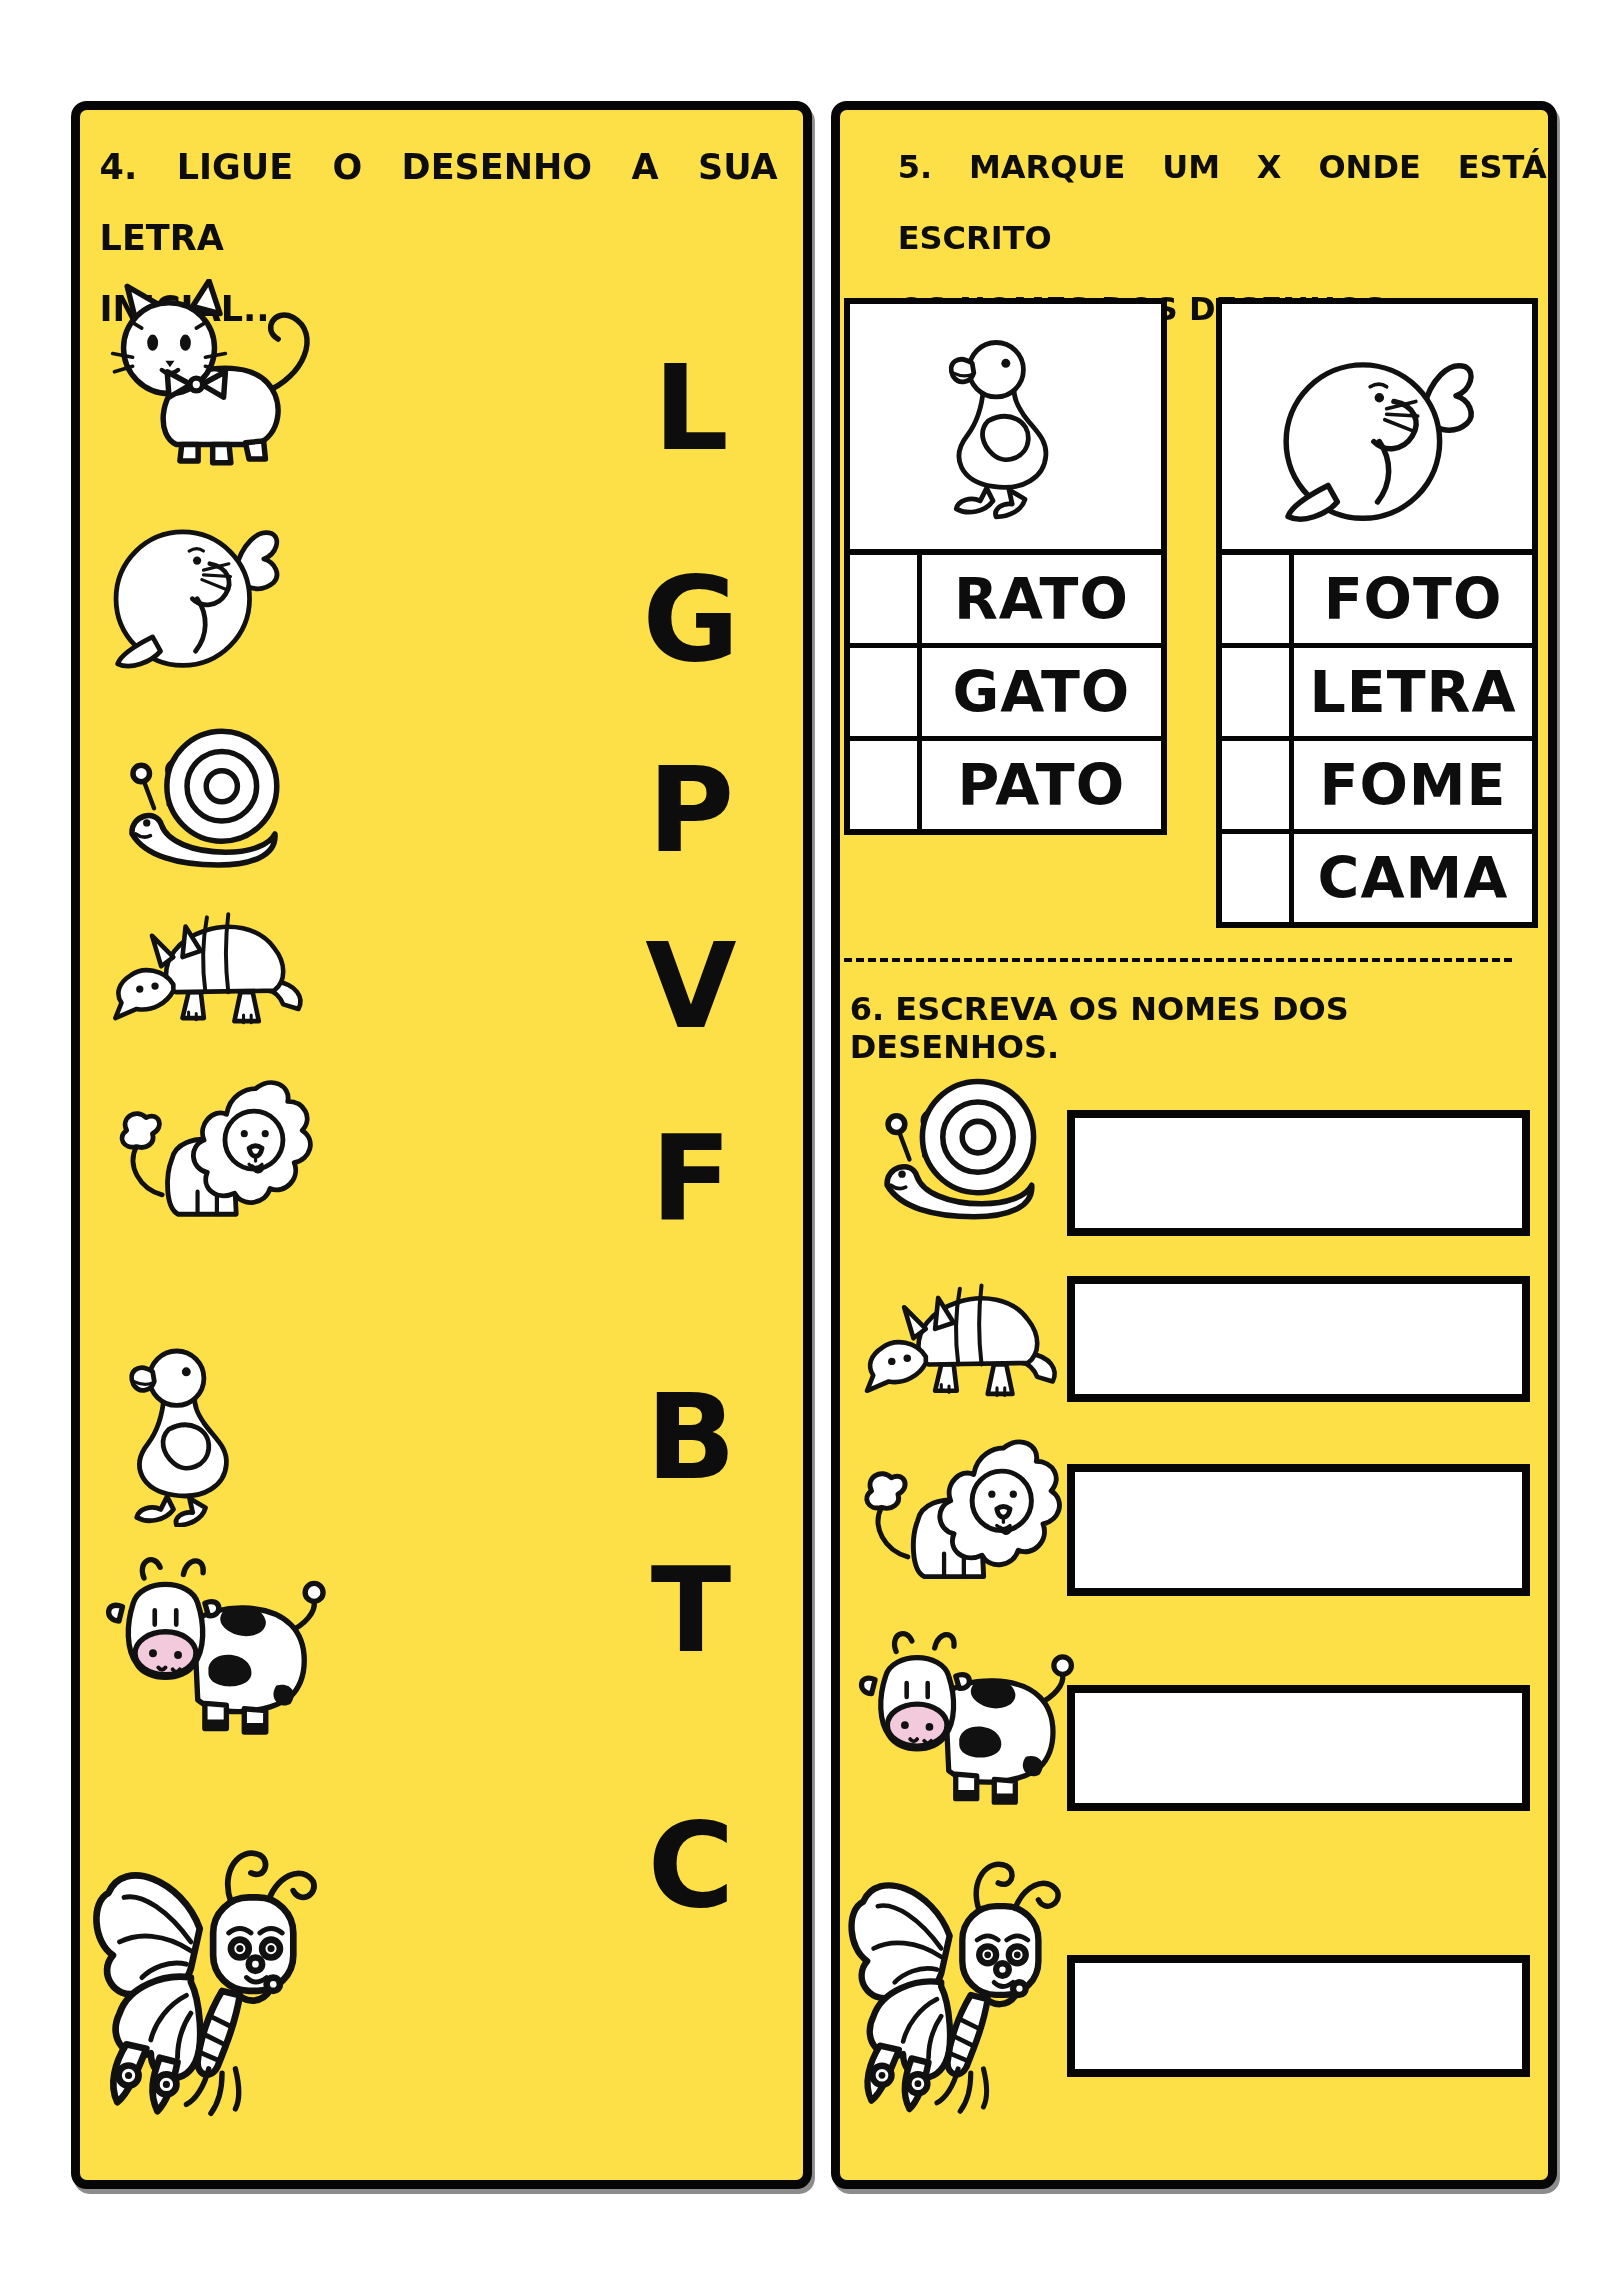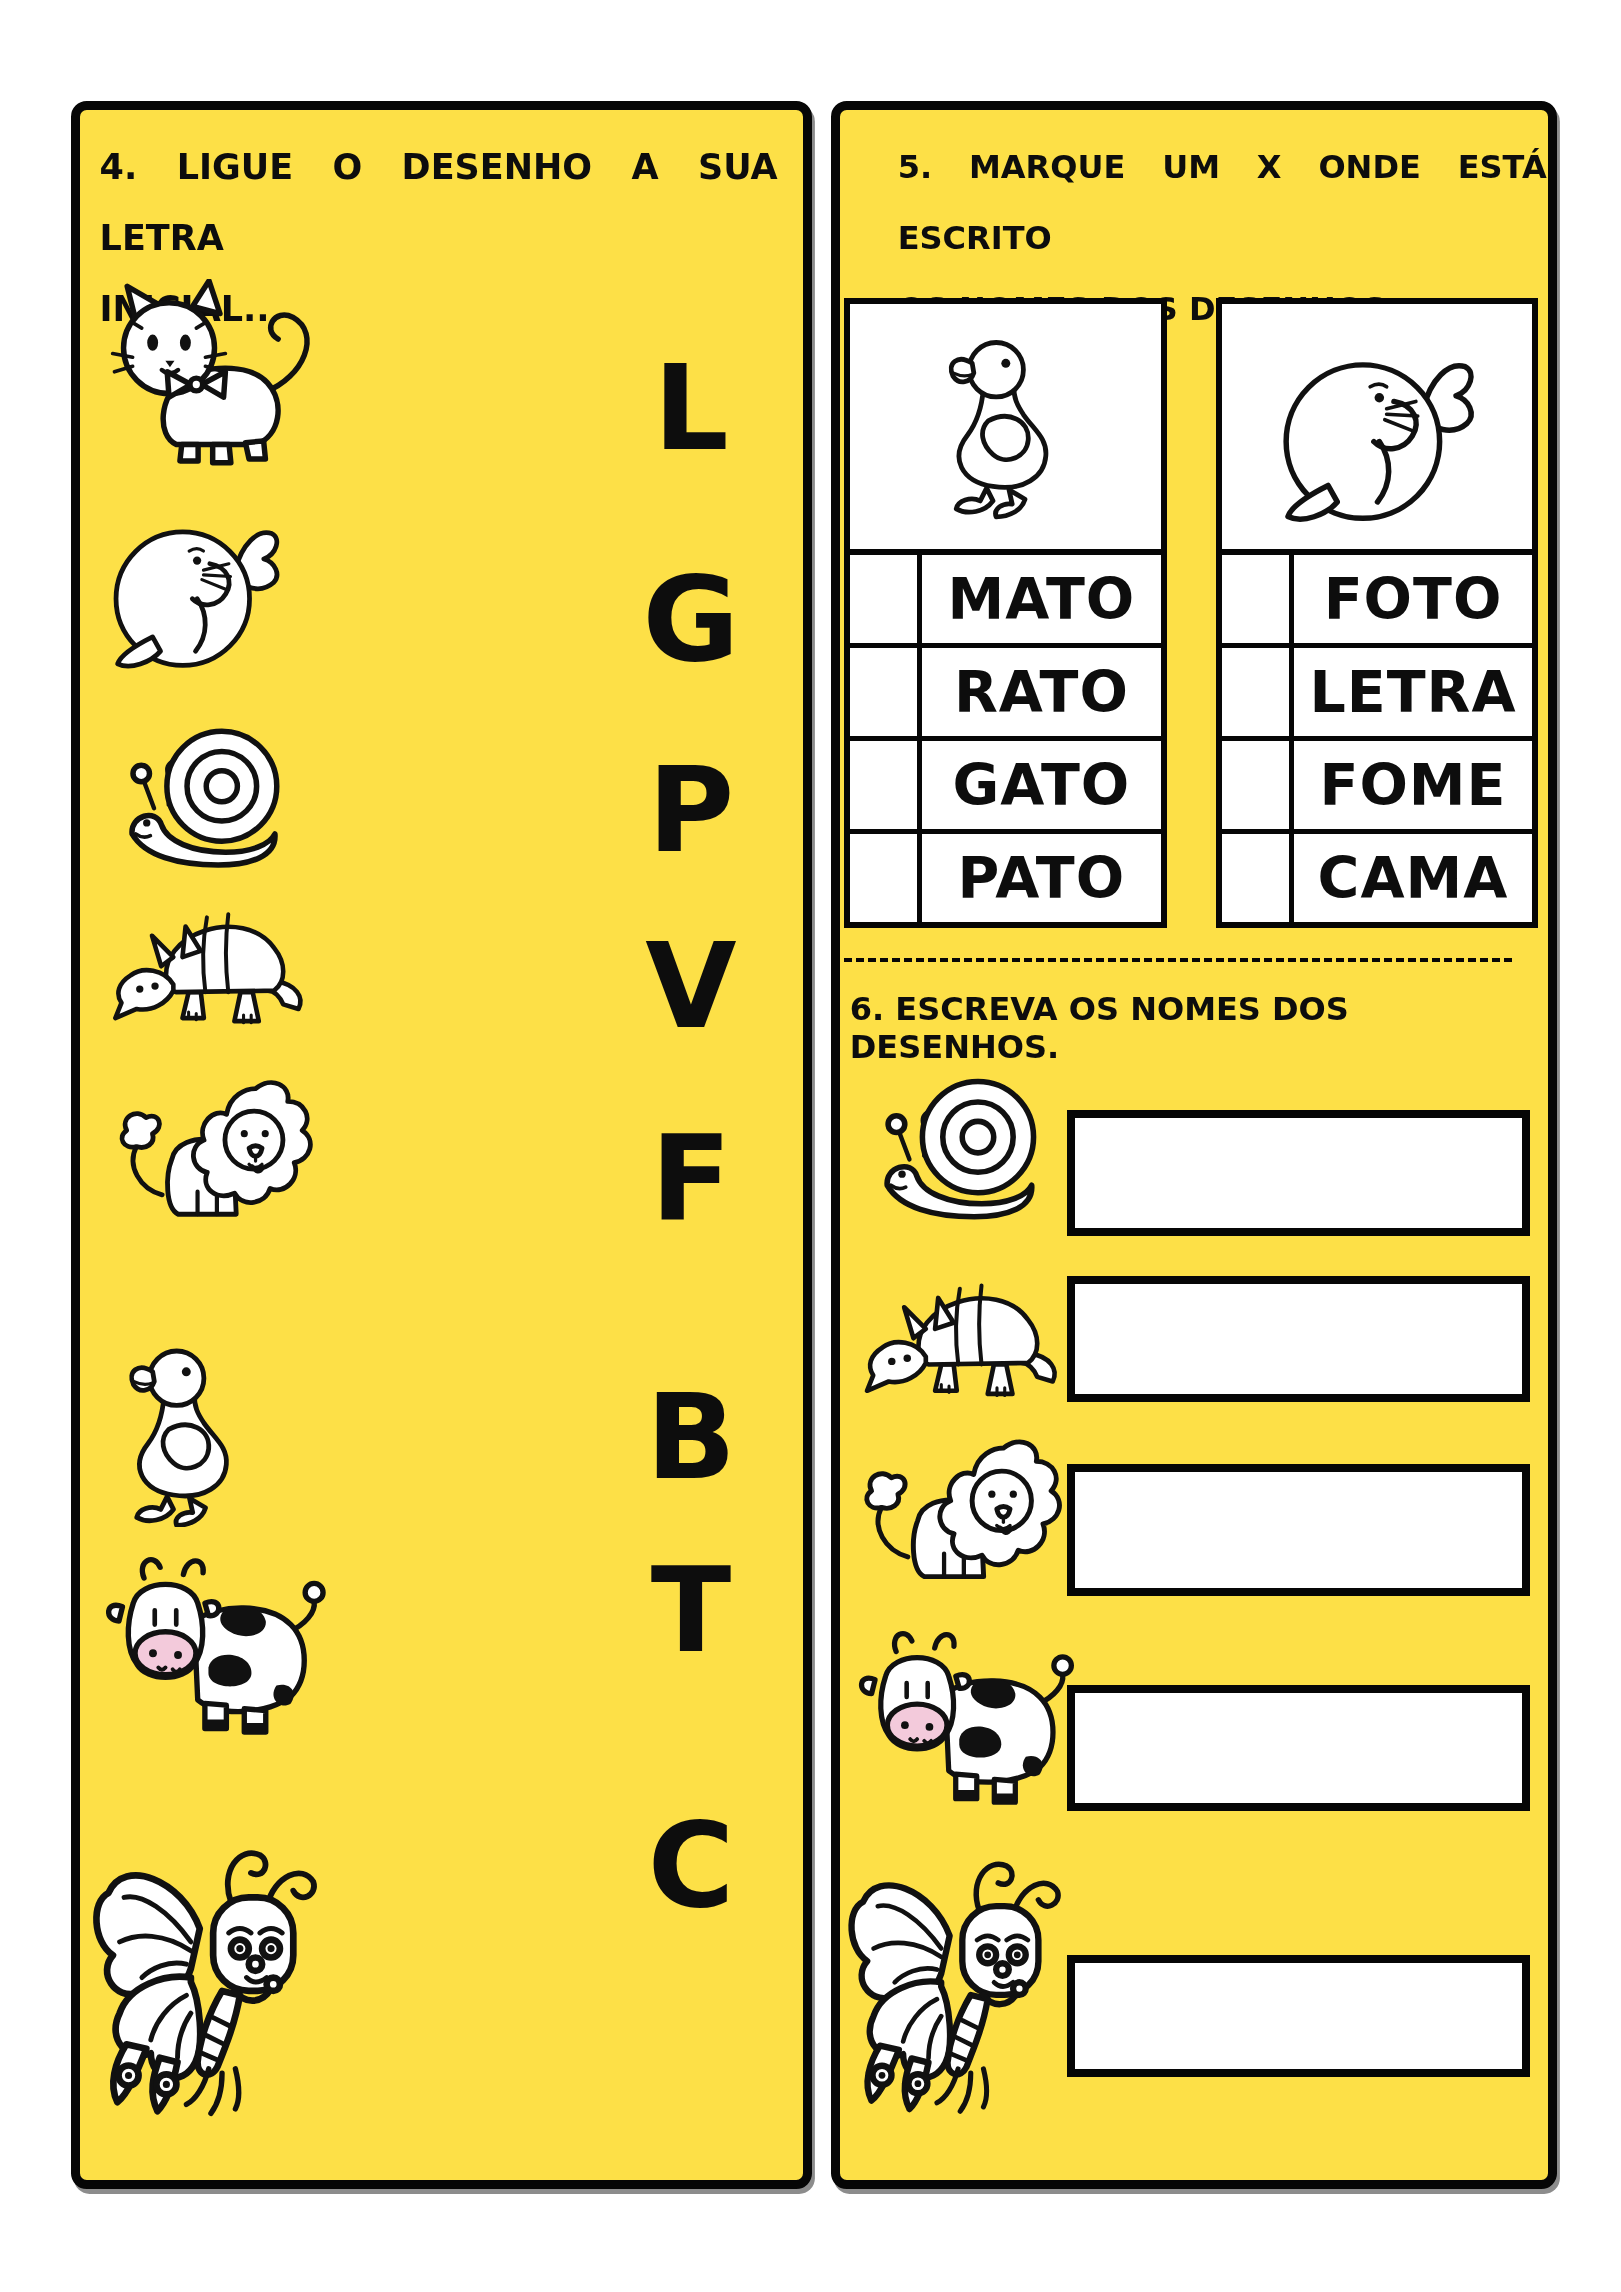--- a/index.html
+++ b/index.html
@@ -250,24 +250,20 @@
     </div>
 
     <div class="wtable" style="left:3.9px;top:188px;width:311px;">
       <div class="imgcell">
         <div style="width:152px;height:201px;"><svg style="width:100%;height:100%" viewBox="0 0 155 205" width="152" height="201">
               <use href="#sym-duck"></use>
             </svg></div>
       </div>
       <div class="wrow">
           <div class="chk"></div>
-          <div class="wcell">MATO</div>
-        </div>
-      <div class="wrow">
-          <div class="chk"></div>
           <div class="wcell">RATO</div>
         </div>
       <div class="wrow">
           <div class="chk"></div>
           <div class="wcell">GATO</div>
         </div>
       <div class="wrow">
           <div class="chk"></div>
           <div class="wcell">PATO</div>
         </div>

